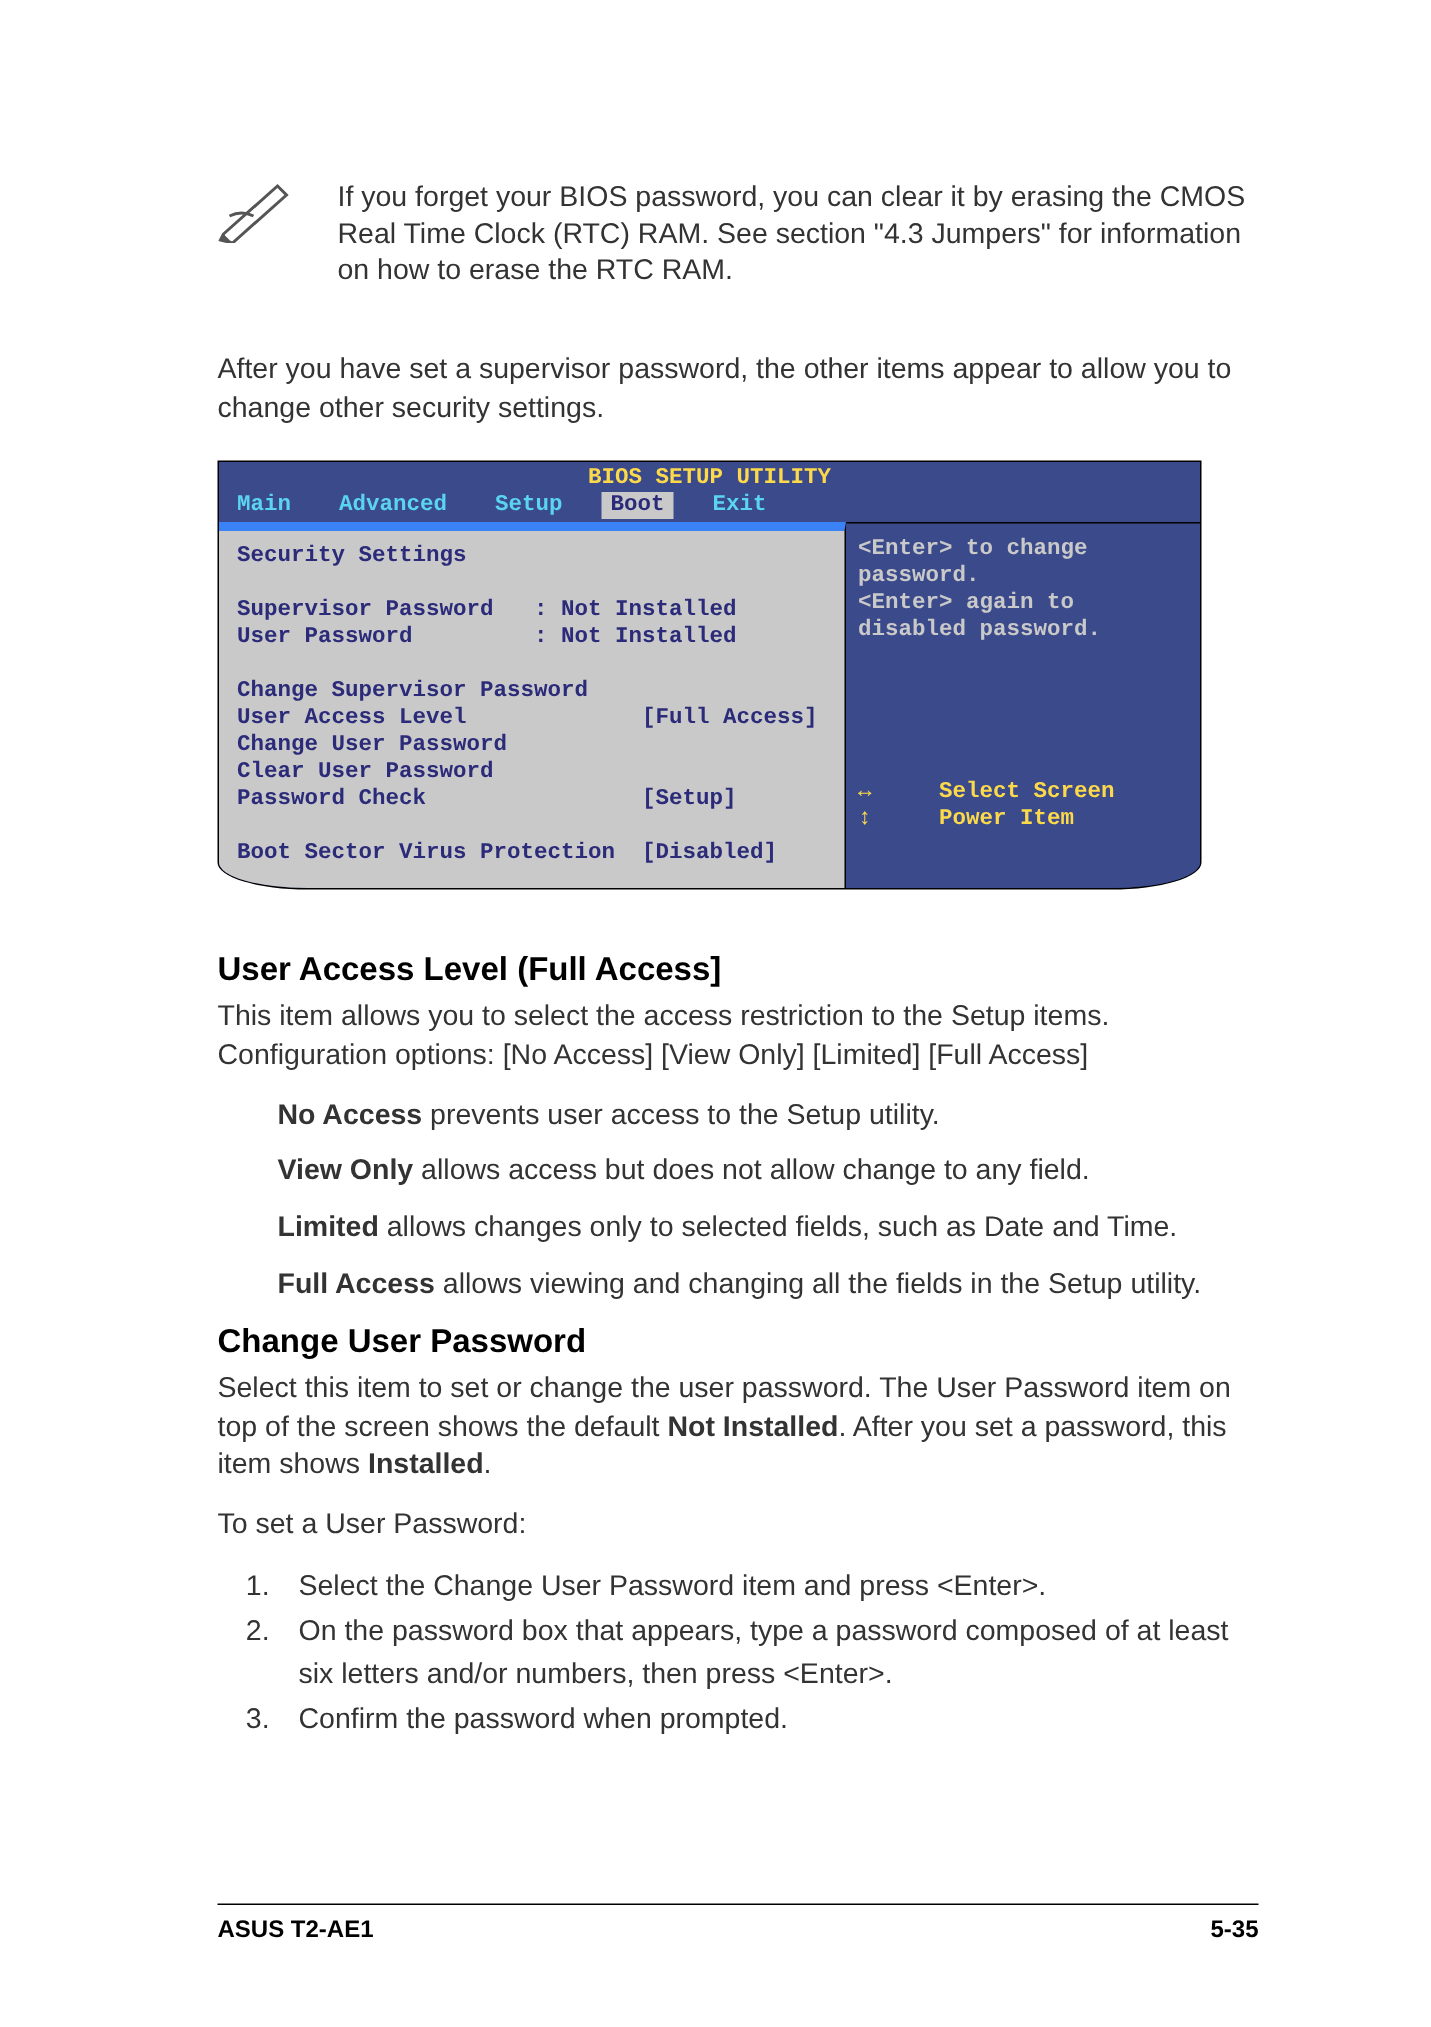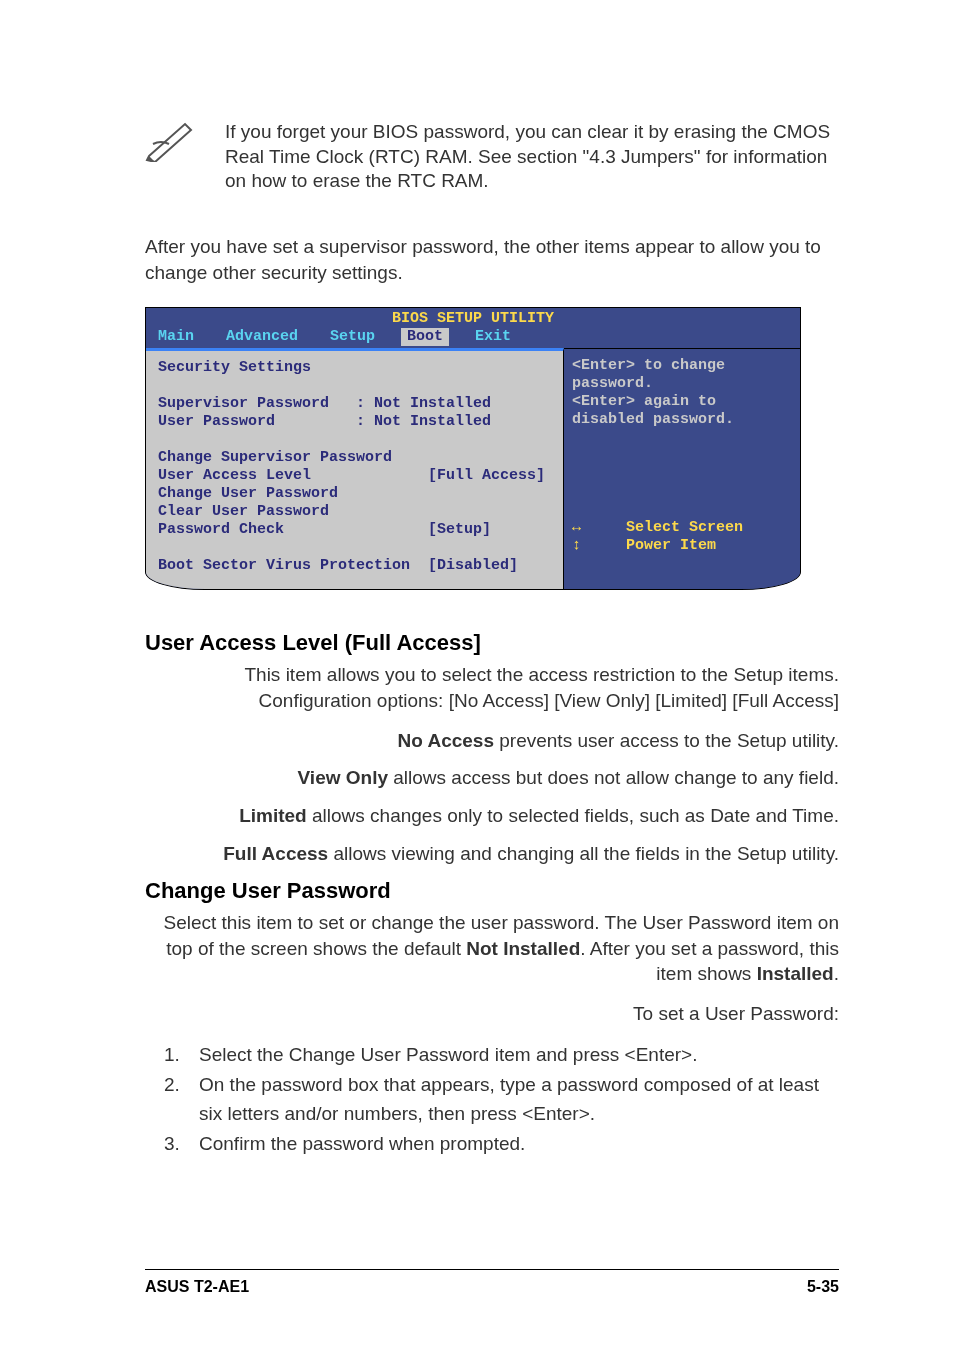--- a/index.html
+++ b/index.html
@@ -74,21 +74,21 @@
   }
   .bios-body {
     display: flex;
   }
   .bios-left {
     flex: 1;
     background: #c9c9c9;
     padding: 8px 12px 14px 12px;
     color: #2b2b7a;
     border-right: 1px solid #000;
-    border-top: 3px solid #3b82f6;
+    border-top: 6px solid #3b82f6;
   }
   .bios-left .row { white-space: pre; font-weight: bold; }
   .bios-right {
     width: 236px;
     background: #3b4a8a;
     color: #c9c9c9;
     padding: 8px 12px 14px 8px;
     font-weight: bold;
     border-top: 1px solid #000;
   }
@@ -100,21 +100,20 @@
     font-weight: bold;
     font-family: Verdana, Arial, sans-serif;
     margin-top: 6px;
     margin-bottom: 6px;
   }
   .body-text {
     font-size: 19px;
     line-height: 1.35;
     margin-bottom: 14px;
     color: #333;
-    text-align: right;
   }
   .indent {
     margin-left: 40px;
     margin-bottom: 12px;
   }
   .indent b, .body-text b { font-weight: bold; font-family: Verdana, Arial, sans-serif; }
 
   ol.steps {
     list-style: decimal;
     margin-left: 40px;

